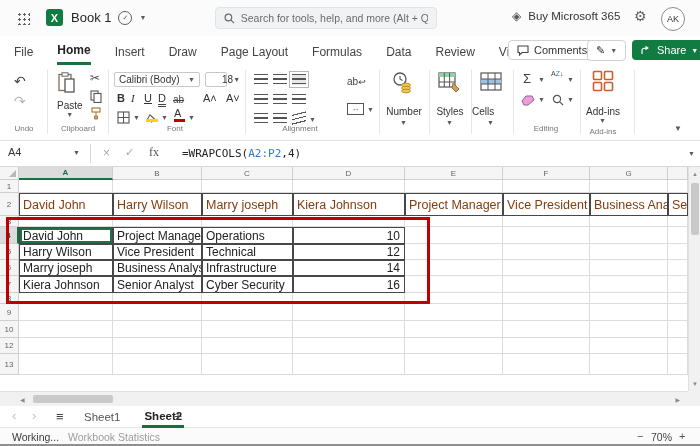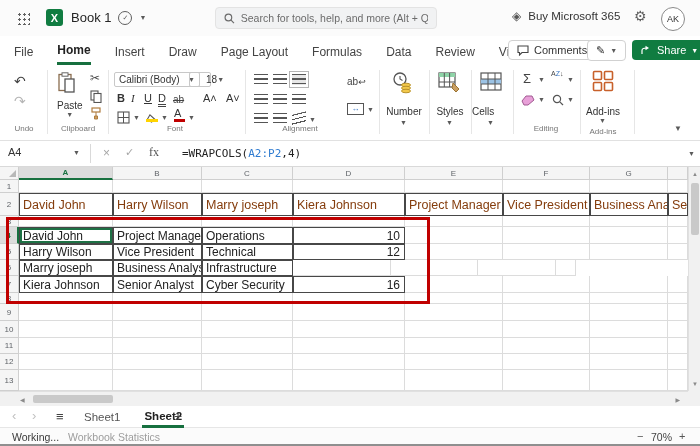--- a/index.html
+++ b/index.html
@@ -178,21 +178,21 @@
           <rect x="2" y="1" width="8" height="4" fill="none" stroke="#b07c3f" stroke-width="1.2"></rect>
           <path d="M6 5v4M4.5 9h3v3h-3z" fill="#caa064" stroke="#b07c3f" stroke-width="1"></path>
         </svg></div>
     <div class="grp-label" style="left:50px;top:58px;width:56px;">Clipboard</div>
     <div class="vsep" style="left:108px;"></div>
 
     <div class="fontbox" style="left:114px;top:6px;width:86px;">
       <span>Calibri (Body)</span>
       <span class="chev">▼</span>
     </div>
-    <div class="fontbox" style="left:189px;top:6px;width:15px;padding-left:16px;">
+    <div class="fontbox" style="left:205px;top:6px;width:15px;padding-left:16px;">
       <span>18</span>
       <span class="chev">▼</span>
     </div>
     <div class="ric btnchar" style="left:117px;top:26px;font-weight:bold;">B</div>
     <div class="ric btnchar" style="left:131px;top:26px;font-style:italic;font-family:'Liberation Serif',serif;">I</div>
     <div class="ric btnchar" style="left:144px;top:26px;text-decoration:underline;">U</div>
     <div class="ric btnchar" style="left:158px;top:26px;border-bottom:3px double #444;line-height:12px;">D</div>
     <div class="ric" style="left:173px;top:28px;font-size:10px;text-decoration:line-through;">ab</div>
     <div class="ric btnchar" style="left:203px;top:26px;">A˄</div>
     <div class="ric btnchar" style="left:226px;top:26px;">A˅</div>
@@ -383,20 +383,21 @@
         <div class="cell" style="width: 98px; height: 16px;"></div>
         <div class="cell" style="width: 87px; height: 16px;"></div>
         <div class="cell" style="width: 78px; height: 16px;"></div>
         <div class="cell" style="width: 20px; height: 16px;"></div>
       </div>
       <div class="grow" style="height: 16px;">
         <div class="rh" style="width: 19px; height: 16px;">6</div>
         <div class="cell bd" style="width: 94px; height: 16px;">Marry joseph</div>
         <div class="cell bd" style="width: 89px; height: 16px;">Business Analyst</div>
         <div class="cell bd" style="width: 91px; height: 16px;">Infrastructure</div>
+        <div class="cell bd num" style="width: 112px; height: 16px;">14</div>
         <div class="cell" style="width: 98px; height: 16px;"></div>
         <div class="cell" style="width: 87px; height: 16px;"></div>
         <div class="cell" style="width: 78px; height: 16px;"></div>
         <div class="cell" style="width: 20px; height: 16px;"></div>
       </div>
       <div class="grow" style="height: 17px;">
         <div class="rh" style="width: 19px; height: 17px;">7</div>
         <div class="cell bd" style="width: 94px; height: 17px;">Kiera Johnson</div>
         <div class="cell bd" style="width: 89px; height: 17px;">Senior Analyst</div>
         <div class="cell bd" style="width: 91px; height: 17px;">Cyber Security</div>
@@ -433,31 +434,20 @@
         <div class="cell" style="width: 94px; height: 17px;"></div>
         <div class="cell" style="width: 89px; height: 17px;"></div>
         <div class="cell" style="width: 91px; height: 17px;"></div>
         <div class="cell" style="width: 112px; height: 17px;"></div>
         <div class="cell" style="width: 98px; height: 17px;"></div>
         <div class="cell" style="width: 87px; height: 17px;"></div>
         <div class="cell" style="width: 78px; height: 17px;"></div>
         <div class="cell" style="width: 20px; height: 17px;"></div>
       </div>
       <div class="grow" style="height: 16px;">
-        <div class="rh" style="width: 19px; height: 16px;">11</div>
-        <div class="cell" style="width: 94px; height: 16px;"></div>
-        <div class="cell" style="width: 89px; height: 16px;"></div>
-        <div class="cell" style="width: 91px; height: 16px;"></div>
-        <div class="cell" style="width: 112px; height: 16px;"></div>
-        <div class="cell" style="width: 98px; height: 16px;"></div>
-        <div class="cell" style="width: 87px; height: 16px;"></div>
-        <div class="cell" style="width: 78px; height: 16px;"></div>
-        <div class="cell" style="width: 20px; height: 16px;"></div>
-      </div>
-      <div class="grow" style="height: 16px;">
         <div class="rh" style="width: 19px; height: 16px;">12</div>
         <div class="cell" style="width: 94px; height: 16px;"></div>
         <div class="cell" style="width: 89px; height: 16px;"></div>
         <div class="cell" style="width: 91px; height: 16px;"></div>
         <div class="cell" style="width: 112px; height: 16px;"></div>
         <div class="cell" style="width: 98px; height: 16px;"></div>
         <div class="cell" style="width: 87px; height: 16px;"></div>
         <div class="cell" style="width: 78px; height: 16px;"></div>
         <div class="cell" style="width: 20px; height: 16px;"></div>
       </div>

